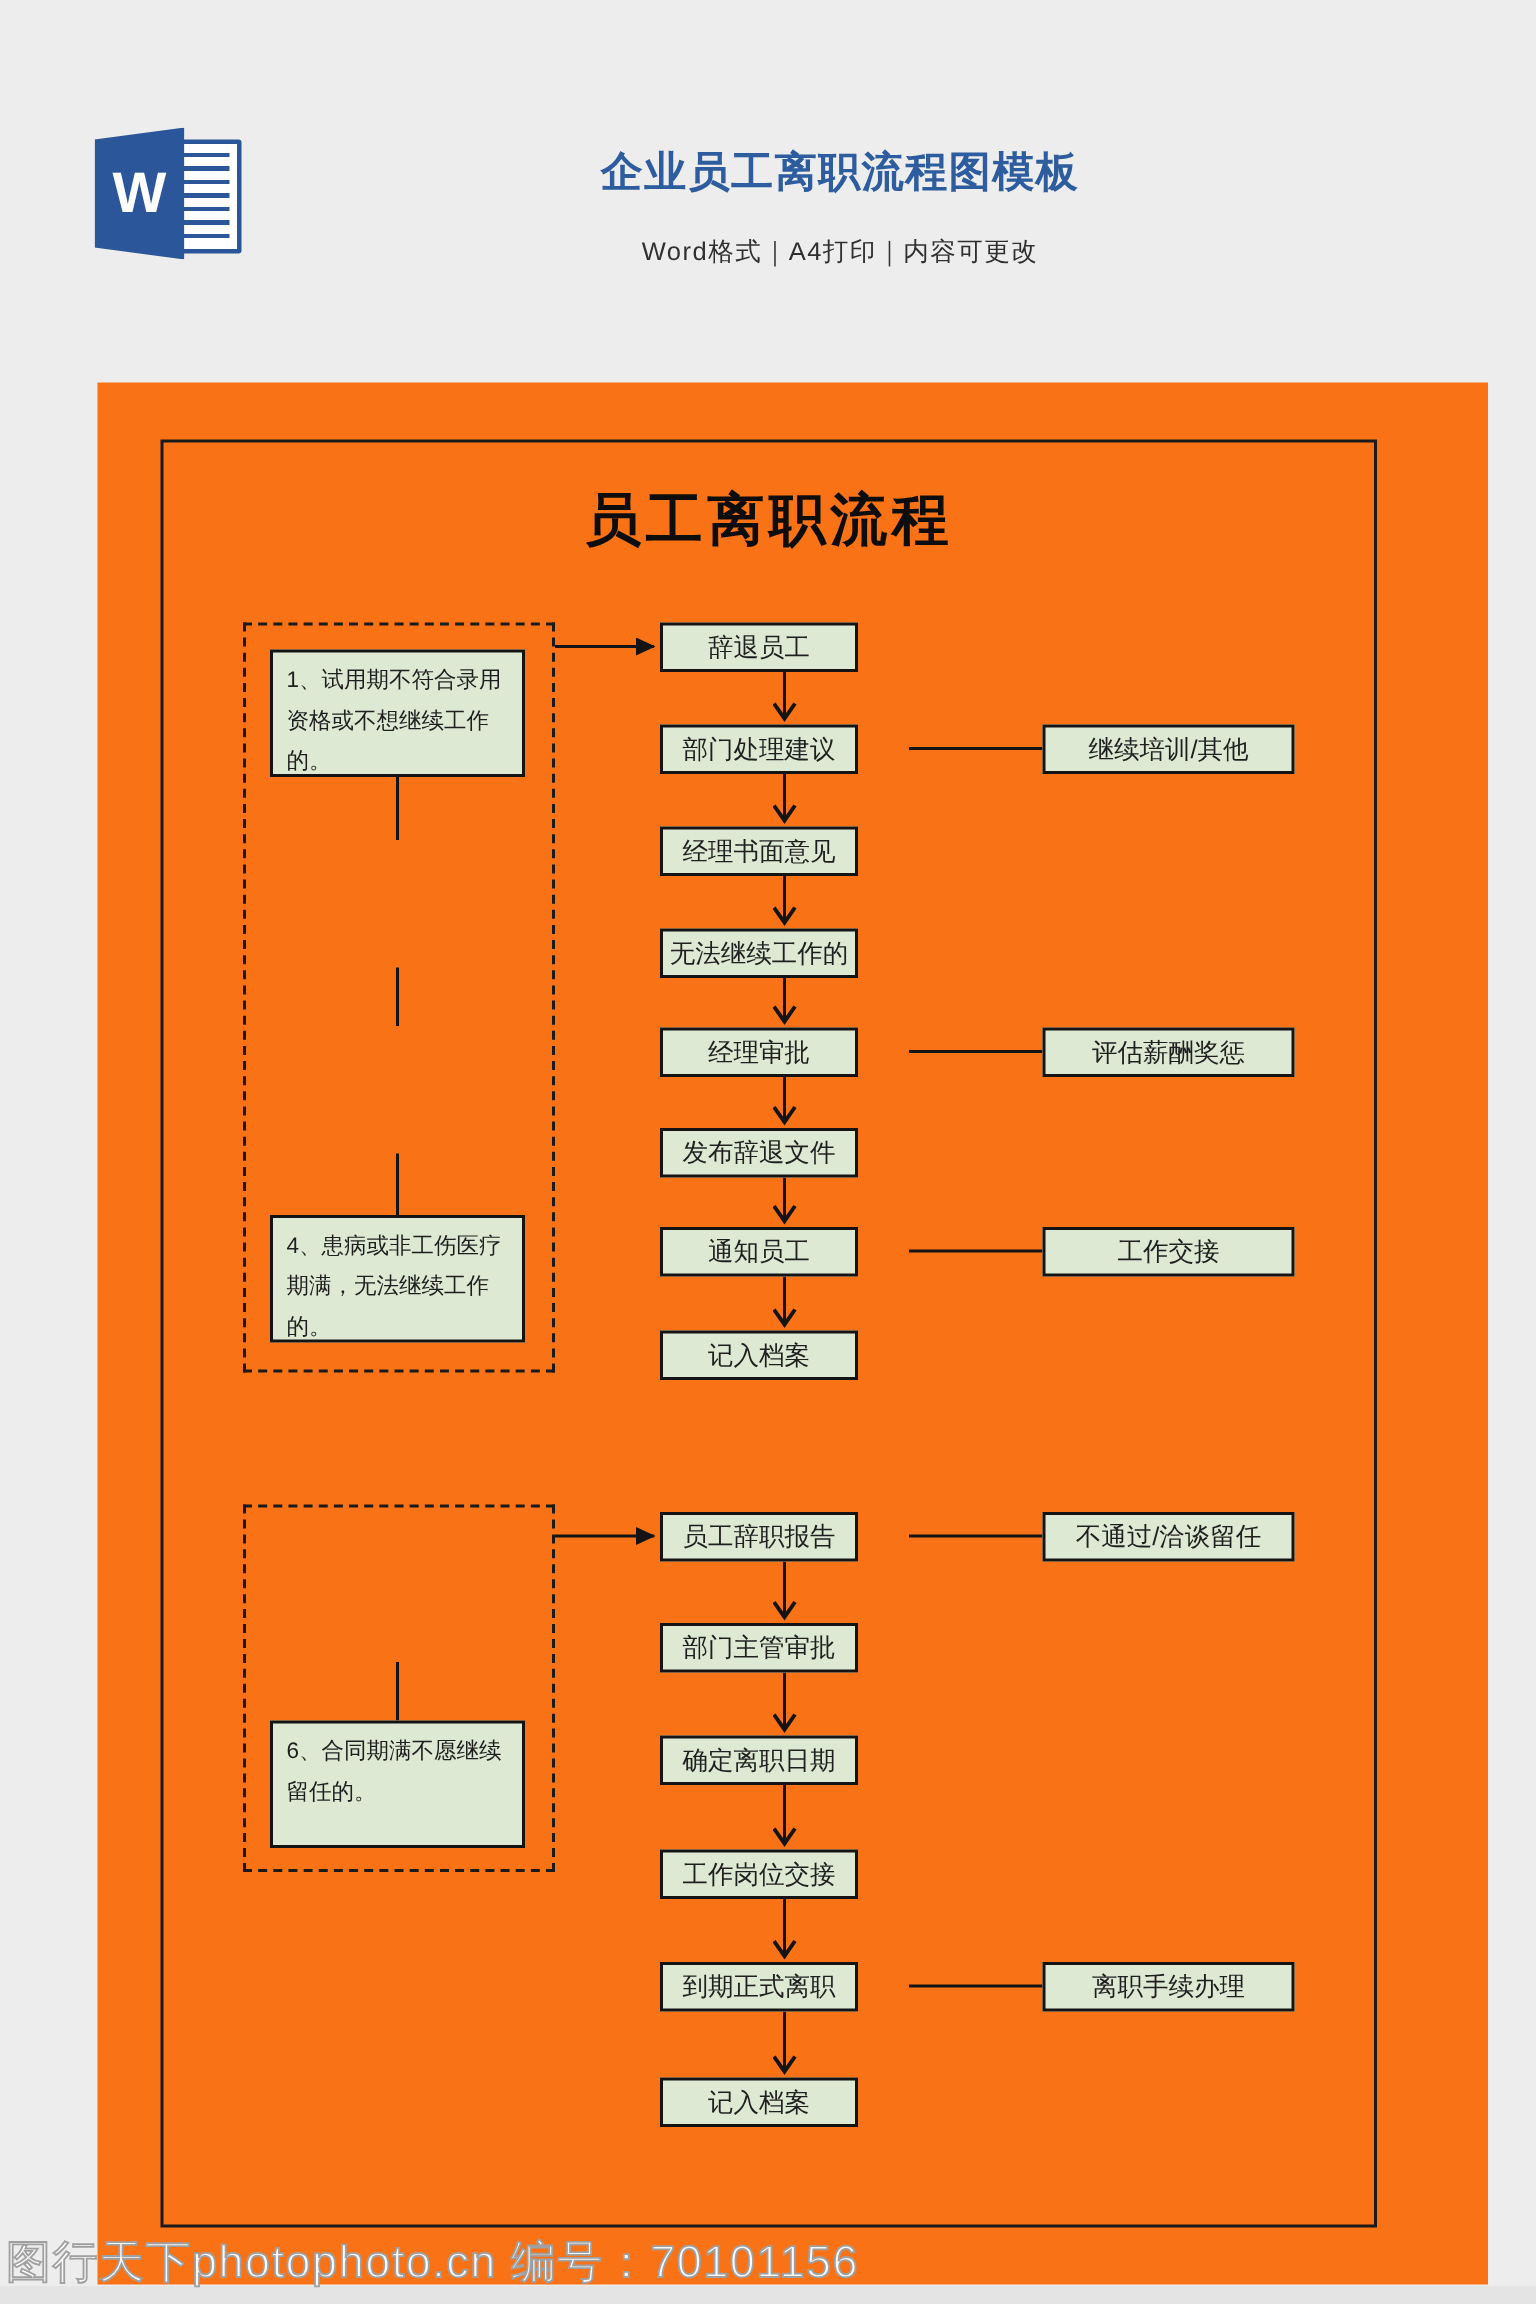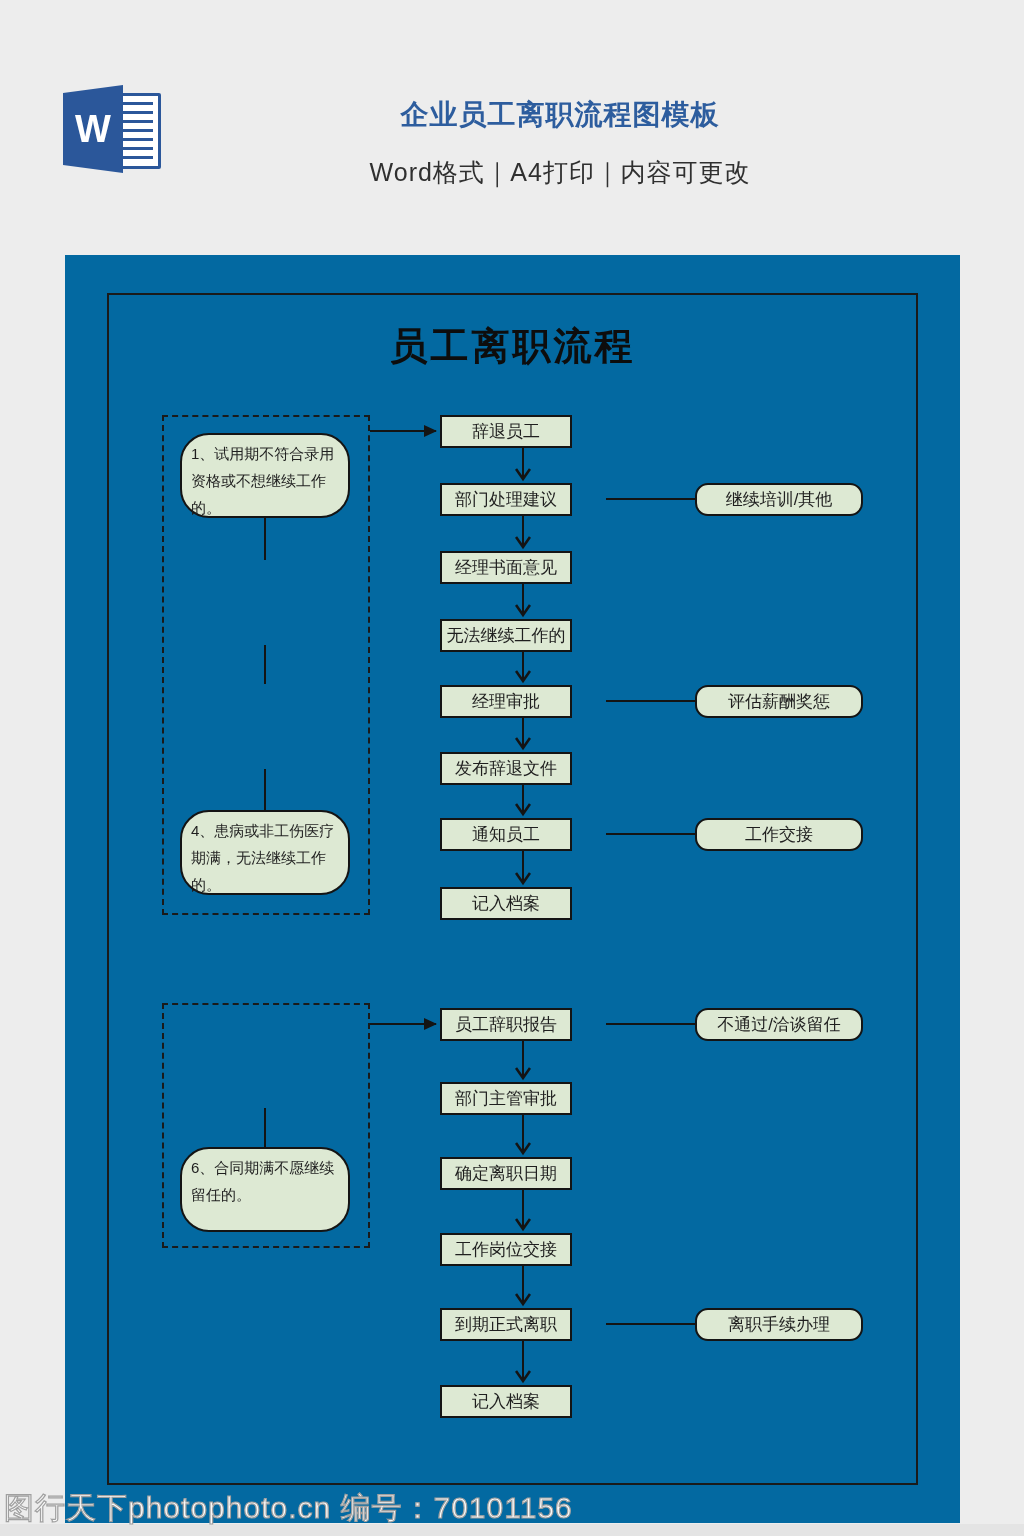--- a/index.html
+++ b/index.html
@@ -20,26 +20,27 @@
     background:repeating-linear-gradient(to bottom,#2b579a 0 3px,#ffffff 3px 9px);
   }
   .word-icon .panel{
     position:absolute;left:0;top:0;width:60px;height:88px;background:#2b579a;
     clip-path:polygon(0 9%,100% 0,100% 100%,0 91%);
     display:flex;align-items:center;justify-content:center;
     color:#fff;font-weight:bold;font-size:38px;
   }
   .head-text{position:absolute;left:96px;width:928px;text-align:center;}
   .main-title{top:96px;font-size:28px;font-weight:bold;color:#2d5d9e;letter-spacing:1px;}
-  .sub-title{top:156px;font-size:25px;color:#303030;letter-spacing:1px;}
+  .sub-title{top:156px;font-size:17px;color:#303030;letter-spacing:1px;}
 
   
   .sheet{
     position:absolute;left:65px;top:255px;width:895px;height:1268px;
-    background:#0369a1;
+    background:#f97316;
+    padding-left:32px;
   }
   .frame{
     position:absolute;left:42px;top:38px;width:811px;height:1192px;
     border:2px solid #1a1a1a;box-sizing:border-box;
   }
   .chart-title{
     position:absolute;left:42px;top:66px;width:811px;text-align:center;
     font-size:38px;font-weight:900;color:#0d0d0d;letter-spacing:3px;
   }
   .connectors{position:absolute;left:0;top:0;width:895px;height:1268px;}
@@ -52,25 +53,24 @@
     position:absolute;background:#dde9d3;border:2px solid #141414;box-sizing:border-box;
     color:#1f1f1f;
   }
   .step{
     width:132px;height:33px;display:flex;align-items:center;justify-content:center;
     font-size:17px;
   }
   .side{
     left:630px;width:168px;height:33px;display:flex;align-items:center;justify-content:center;
     font-size:17px;
-    border-radius:13px;
   }
   .reason{
     left:115px;width:170px;height:85px;
-    padding:5px 6px 4px 9px;font-size:15px;line-height:27px;text-align:left;border-radius:29px;
+    padding:5px 6px 4px 9px;font-size:15px;line-height:27px;text-align:left;
   }
   
   .bottom-strip{position:absolute;left:0;top:1524px;width:1024px;height:12px;background:#e4e4e4;}
   .watermark{
     position:absolute;left:4px;top:1488px;width:1016px;
     font-size:30px;letter-spacing:1px;color:#fafafa;
     -webkit-text-stroke:1.2px #a0a0a0;
   }
 </style>
 </head>

